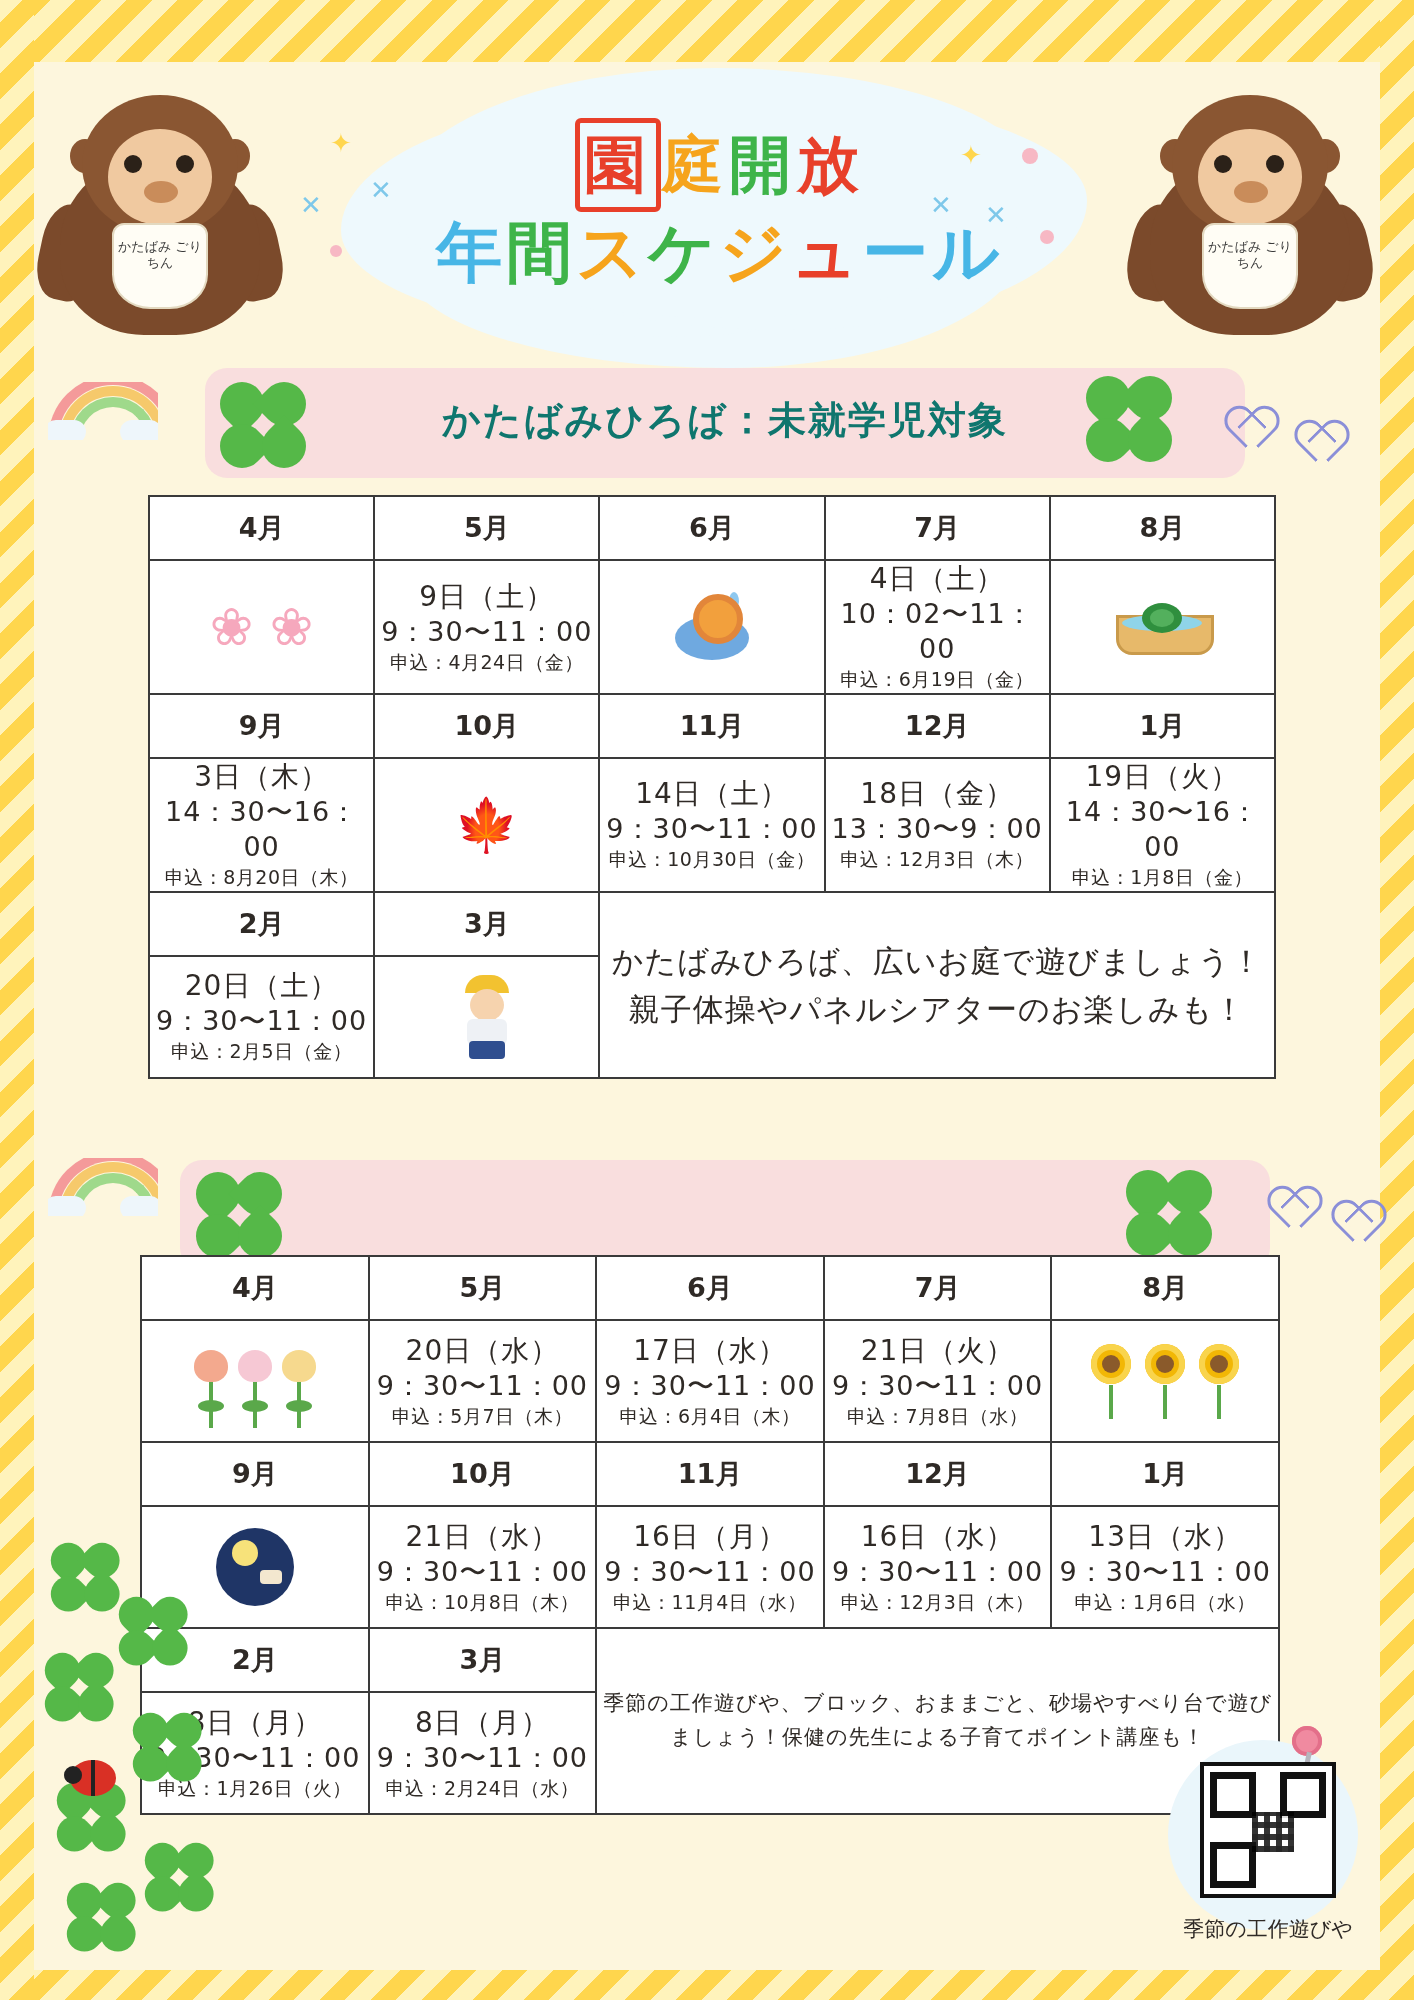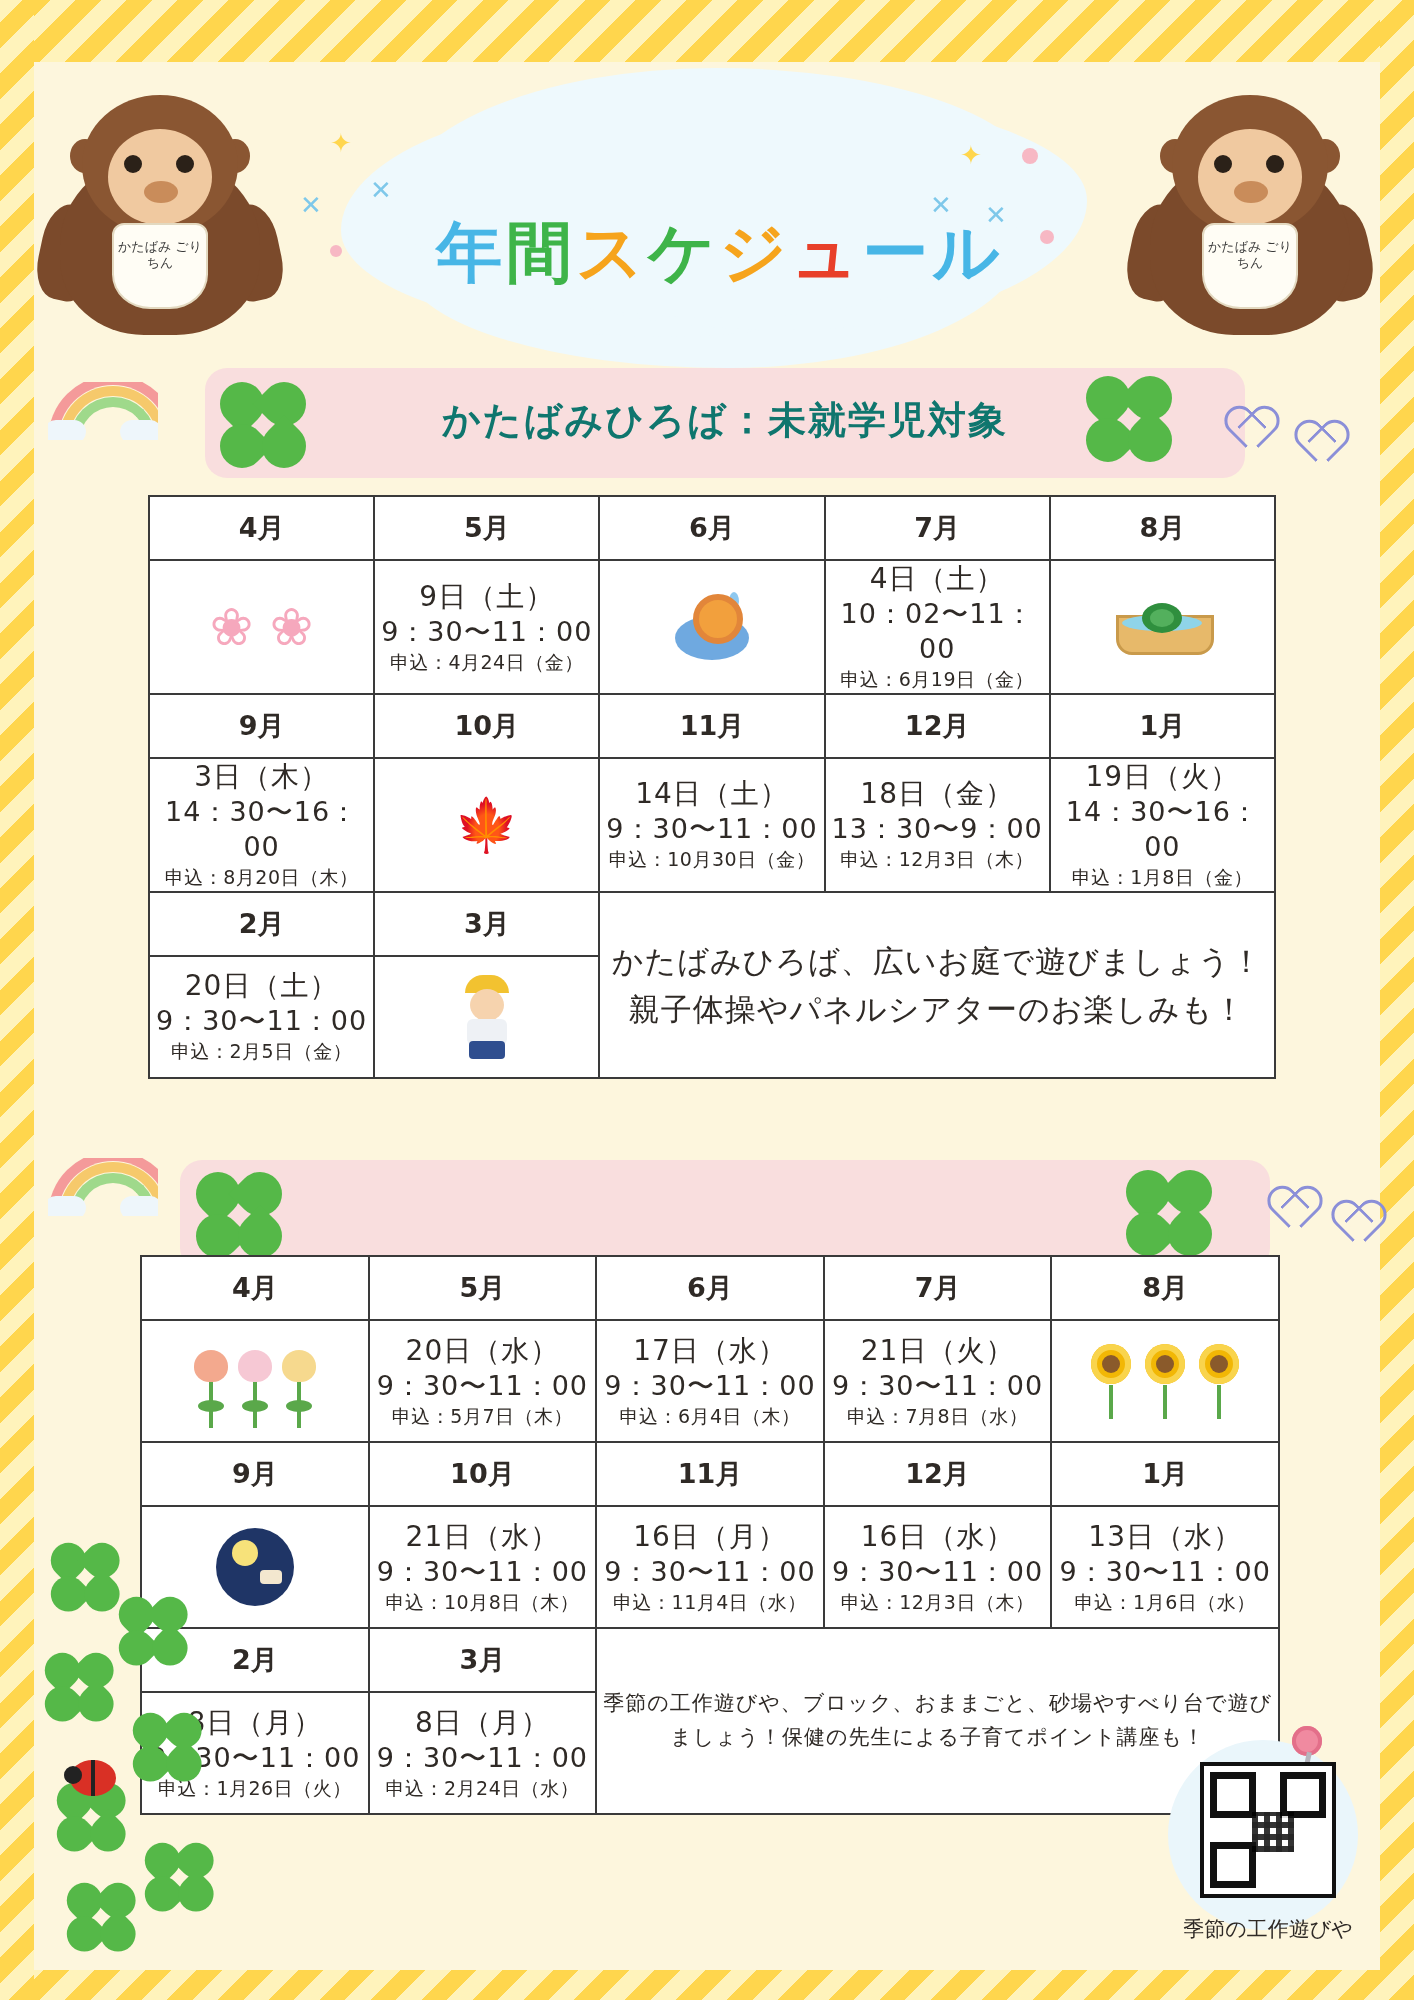--- a/index.html
+++ b/index.html
@@ -262,20 +262,23 @@
     <div class="spark sp1">✦</div>
     <div class="spark sp2">✕</div>
     <div class="spark sp3">✕</div>
     <div class="spark sp4">✦</div>
     <div class="spark sp5">✕</div>
     <div class="spark sp6">✕</div>
     <div class="dot d1"></div>
     <div class="dot d2"></div>
     <div class="dot d3"></div>
 
+    <div class="title-1">
+      <span class="boxed">園</span><span class="t-orange">庭</span><span class="t-green">開</span><span class="t-red">放</span>
+    </div>
 
     <div class="title-2">
       <span class="t-blue">年</span><span class="t-green">間</span><span class="t-orange">ス</span><span class="t-green">ケ</span><span class="t-orange">ジ</span><span class="t-red">ュ</span><span class="t-blue">ー</span><span class="t-blue">ル</span>
     </div>
 
     <div class="gorilla g-left">
       <div class="g-arm l"></div>
         <div class="g-arm r"></div>
       <div class="g-body"></div>
       <div class="g-ear l"></div>

